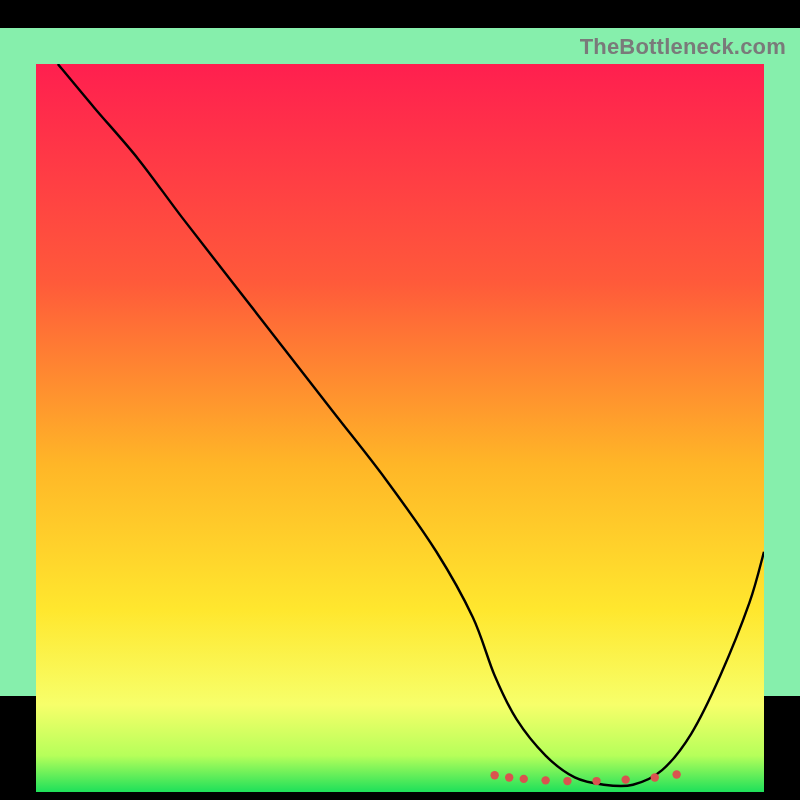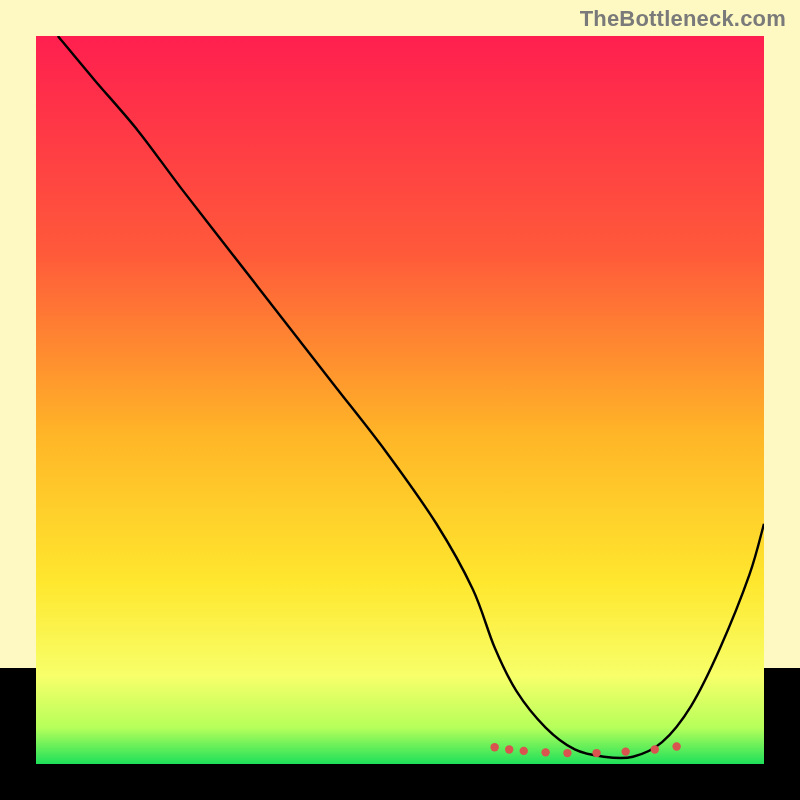--- a/index.html
+++ b/index.html
@@ -8,21 +8,22 @@
     width: 800px;
     height: 800px;
     background: #000;
     font-family: Arial, Helvetica, sans-serif;
     overflow: hidden;
   }
   .frame {
     position: relative;
     width: 800px;
     height: 668px;
-    background: #fef9c3;
+    background: #86efac;
+    margin-top: 28px;
   }
   .attribution {
     position: absolute;
     top: 6px;
     right: 14px;
     color: #7a7a7a;
     font-size: 22px;
     font-weight: 600;
     letter-spacing: 0.2px;
     z-index: 5;

